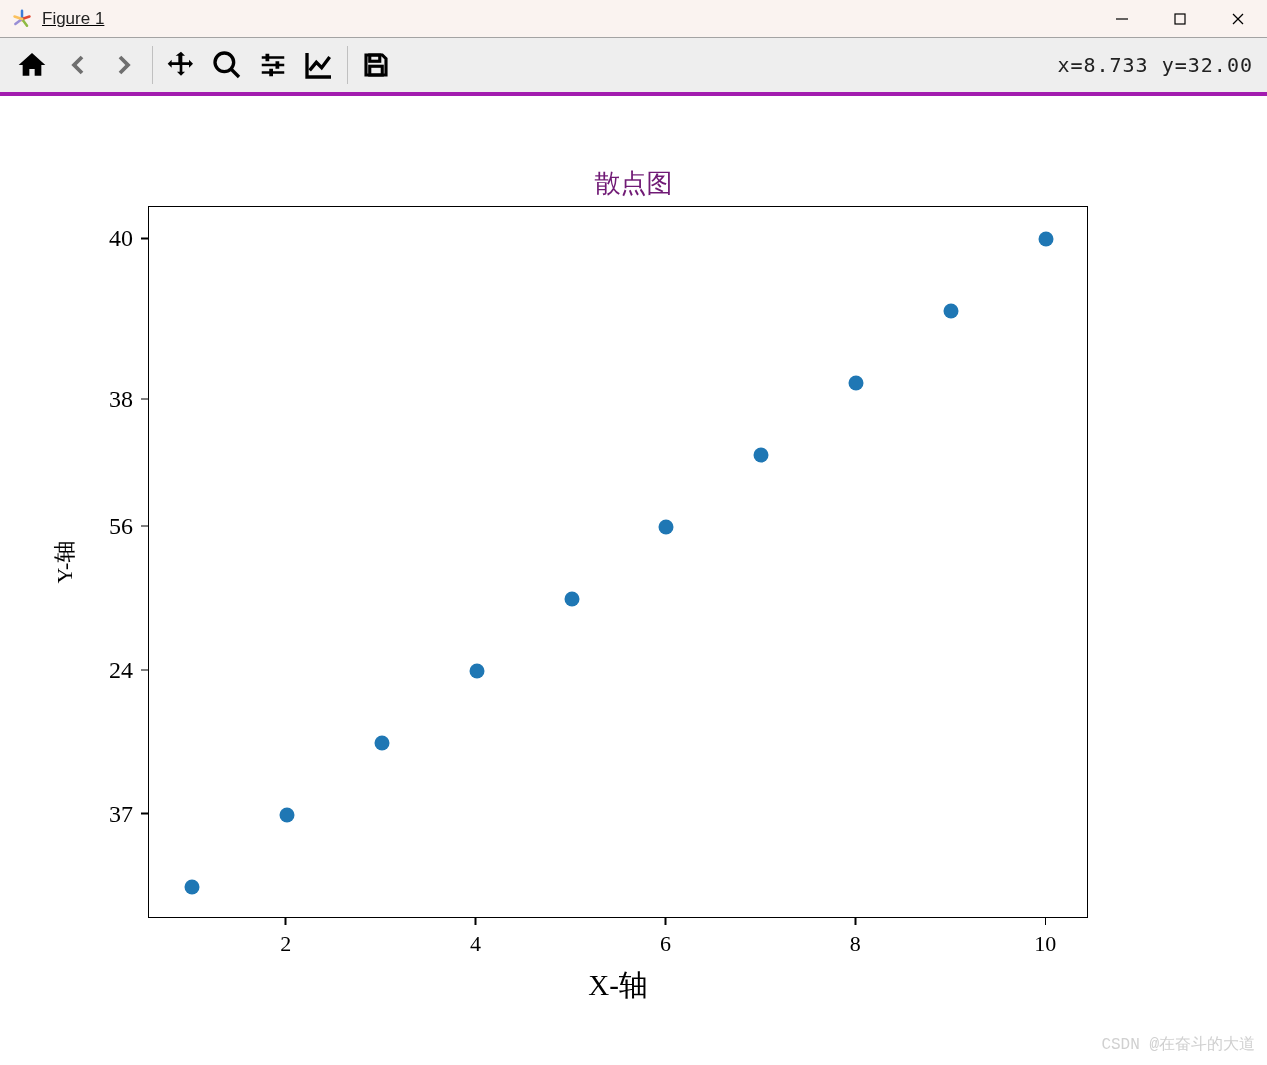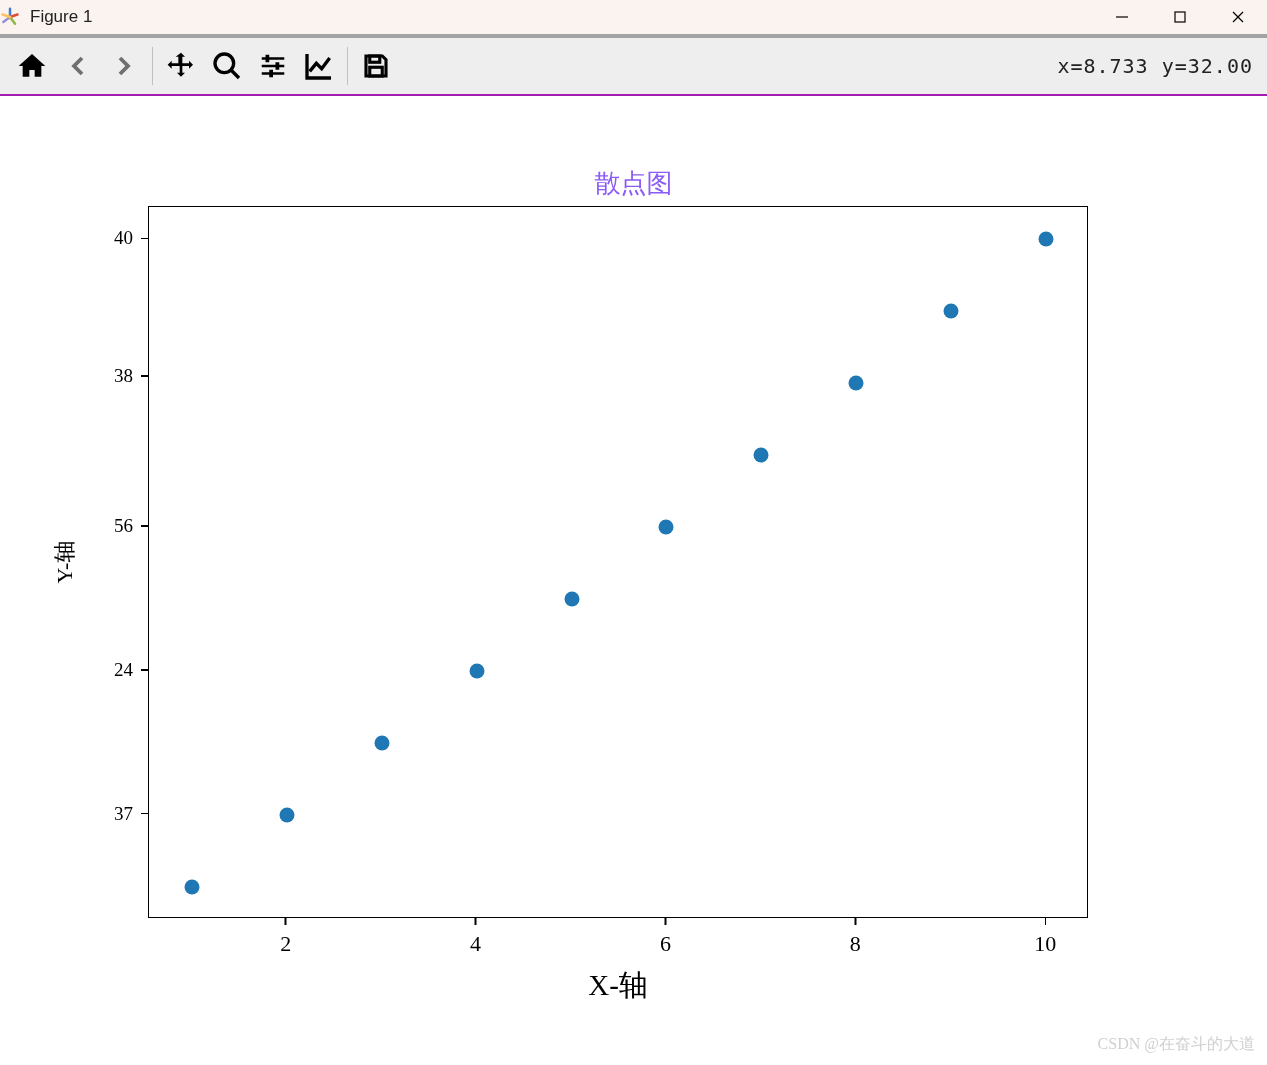--- a/index.html
+++ b/index.html
@@ -1,42 +1,42 @@
 <!DOCTYPE html>
 <html><head>
 <meta charset="utf-8">
 <style>
   * { box-sizing: border-box; }
   html, body { margin: 0; padding: 0; font-family: "Segoe UI", sans-serif; }
   .window { width: 1267px; height: 1065px; background: #fff; display: flex; flex-direction: column; overflow: hidden; }
-  .titlebar { height: 38px; background: #faf3f0; display: flex; align-items: center; padding: 0 0 0 0; border-bottom: 4px solid #a3a3a3; }
+  .titlebar { height: 38px; background: #faf3f0; display: flex; align-items: center; padding: 0 0 0 12px; border-bottom: 1px solid #a3a3a3; text-decoration: underline; }
   .app-icon { width: 20px; height: 20px; margin-right: 10px; }
   .title-text { font-size: 17px; color: #222; flex: 0 0 auto; }
   .title-spacer { flex: 1; }
   .winbtn { width: 58px; height: 38px; display: flex; align-items: center; justify-content: center; cursor: pointer; }
-  .toolbar { height: 58px; background: #eeeeee; border-bottom: 2px solid #a21caf; display: flex; align-items: center; padding: 0 10px; gap: 2px; }
+  .toolbar { height: 58px; background: #eeeeee; border-bottom: 4px solid #a21caf; display: flex; align-items: center; padding: 0 10px; gap: 2px; }
   .tbtn { width: 44px; height: 44px; display: flex; align-items: center; justify-content: center; cursor: pointer; border-radius: 3px; }
   .tsep { width: 1px; height: 38px; background: #c0c0c0; margin: 0 4px; }
   .tool-spacer { flex: 1; }
   .coords { font-family: "Consolas", monospace; font-size: 20px; color: #222; padding-right: 4px; letter-spacing: 1px; }
   .figure-area { flex: 1; position: relative; background: #fff; }
-  .chart-title { position: absolute; left: 50%; transform: translateX(-50%); top: 70px; font-size: 26px; font-family: "SimSun", serif; color: #8b5cf6; }
+  .chart-title { position: absolute; left: 50%; transform: translateX(-50%); top: 70px; font-size: 26px; font-family: "SimSun", serif; color: #701a75; }
   .plot-box { position: absolute; left: 148px; top: 110px; width: 940px; height: 712px; border: 1.5px solid #000; }
   .yaxis-label { position: absolute; left: 44px; top: 466px; transform: translateY(-50%) rotate(-90deg); font-size: 22px; font-family: "SimSun", serif; }
   .xaxis-label { position: absolute; left: 618px; top: 870px; transform: translateX(-50%); font-size: 29px; font-family: "SimSun", serif; }
   .ytick { position: absolute; right: 0; transform: translateY(-50%); display: flex; align-items: center; }
-  .ytick .tlabel { font-size: 19px; font-family: serif; margin-right: 8px; }
+  .ytick .tlabel { font-size: 24px; font-family: serif; margin-right: 8px; }
   .ytick .tmark { width: 7px; height: 1.5px; background: #000; }
   .xtick { position: absolute; bottom: 0; transform: translateX(-50%); display: flex; flex-direction: column; align-items: center; }
   .xtick .tmark { width: 1.5px; height: 7px; background: #000; }
   .xtick .tlabel { font-size: 22px; font-family: serif; margin-top: 6px; }
   .yticks-holder { position:absolute; left:0; top:110px; width:148px; height:712px; }
   .xticks-holder { position:absolute; left:148px; top:822px; width:940px; height:50px; }
   .point { position: absolute; width: 15px; height: 15px; border-radius: 50%; background: #1f77b4; transform: translate(-50%, -50%); }
-  .watermark { position: absolute; right: 12px; bottom: 10px; font-size: 16px; color: #d0d0d0; font-family: Liberation Serif, serif; margin-left: 28px; }
+  .watermark { position: absolute; right: 12px; bottom: 10px; font-size: 16px; color: #d0d0d0; font-family: Liberation Mono, monospace; margin-left: 28px; }
   svg { display: block; }
 </style>
 </head>
 <body>
 
 <div class="window">
 
   <div class="titlebar">
     <span class="app-icon">
       <svg viewBox="0 0 24 24" width="20" height="20">
@@ -145,21 +145,21 @@
           <span class="tmark"></span>
         </div>
         <div class="ytick" style="top: 463.879px;">
           <span class="tlabel">24</span>
           <span class="tmark"></span>
         </div>
         <div class="ytick" style="top: 320.04px;">
           <span class="tlabel">56</span>
           <span class="tmark"></span>
         </div>
-        <div class="ytick" style="top: 170px; justify-content: center;">
+        <div class="ytick" style="top: 193px; justify-content: center;">
           <span class="tlabel">38</span>
           <span class="tmark"></span>
         </div>
         <div class="ytick" style="top: 32.3636px;">
           <span class="tlabel">40</span>
           <span class="tmark"></span>
         </div>
       </div>
     <div class="xticks-holder" id="xticks">
         <div class="xtick" style="left: 137.677px; top: 0px;">

